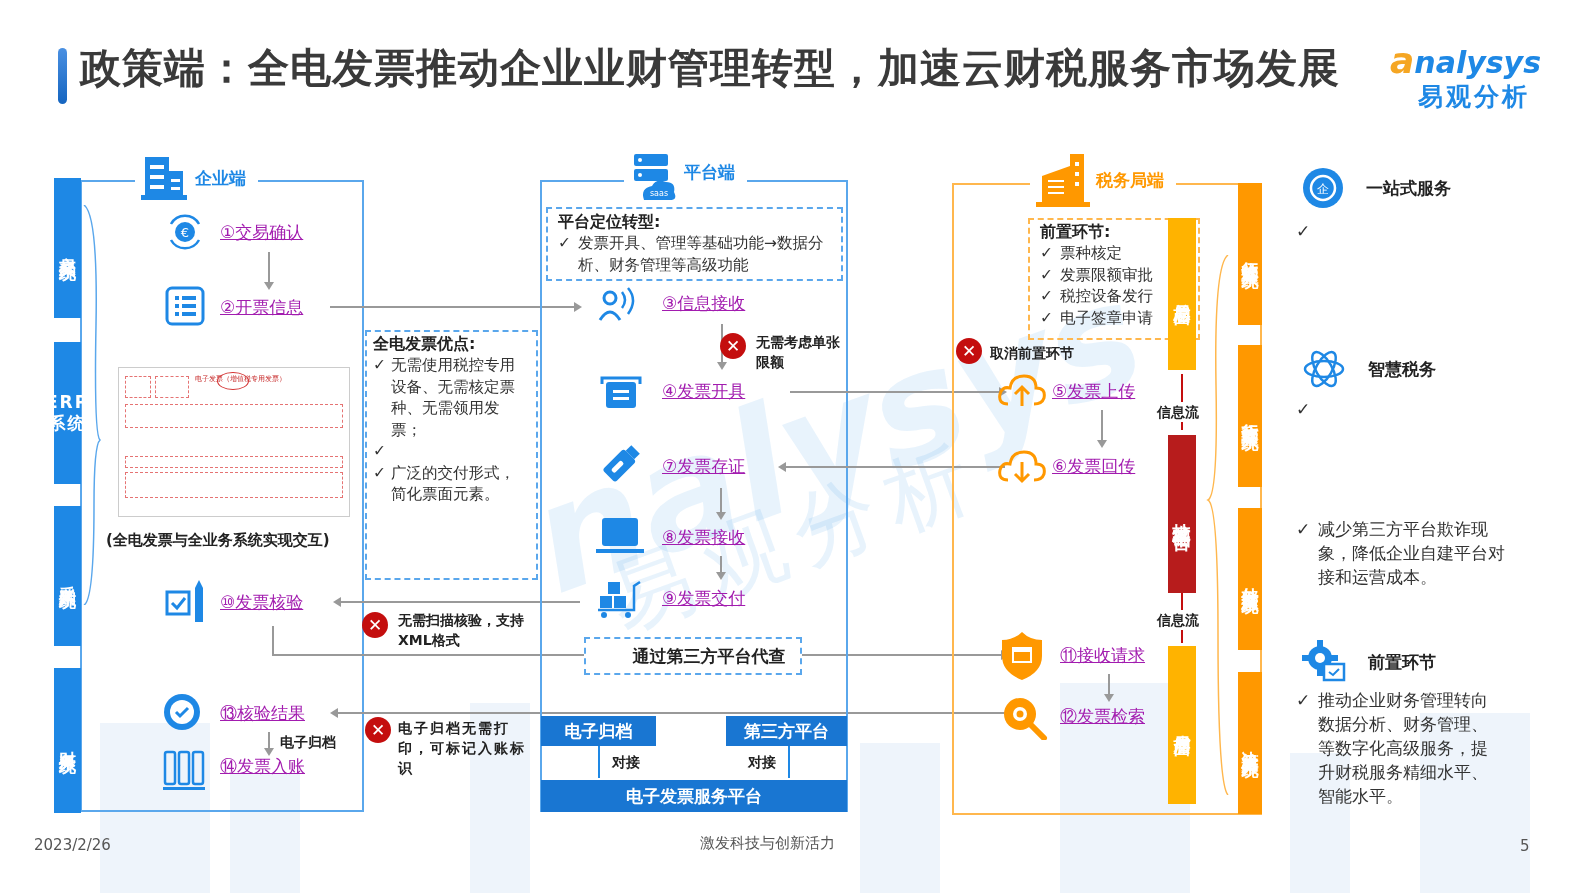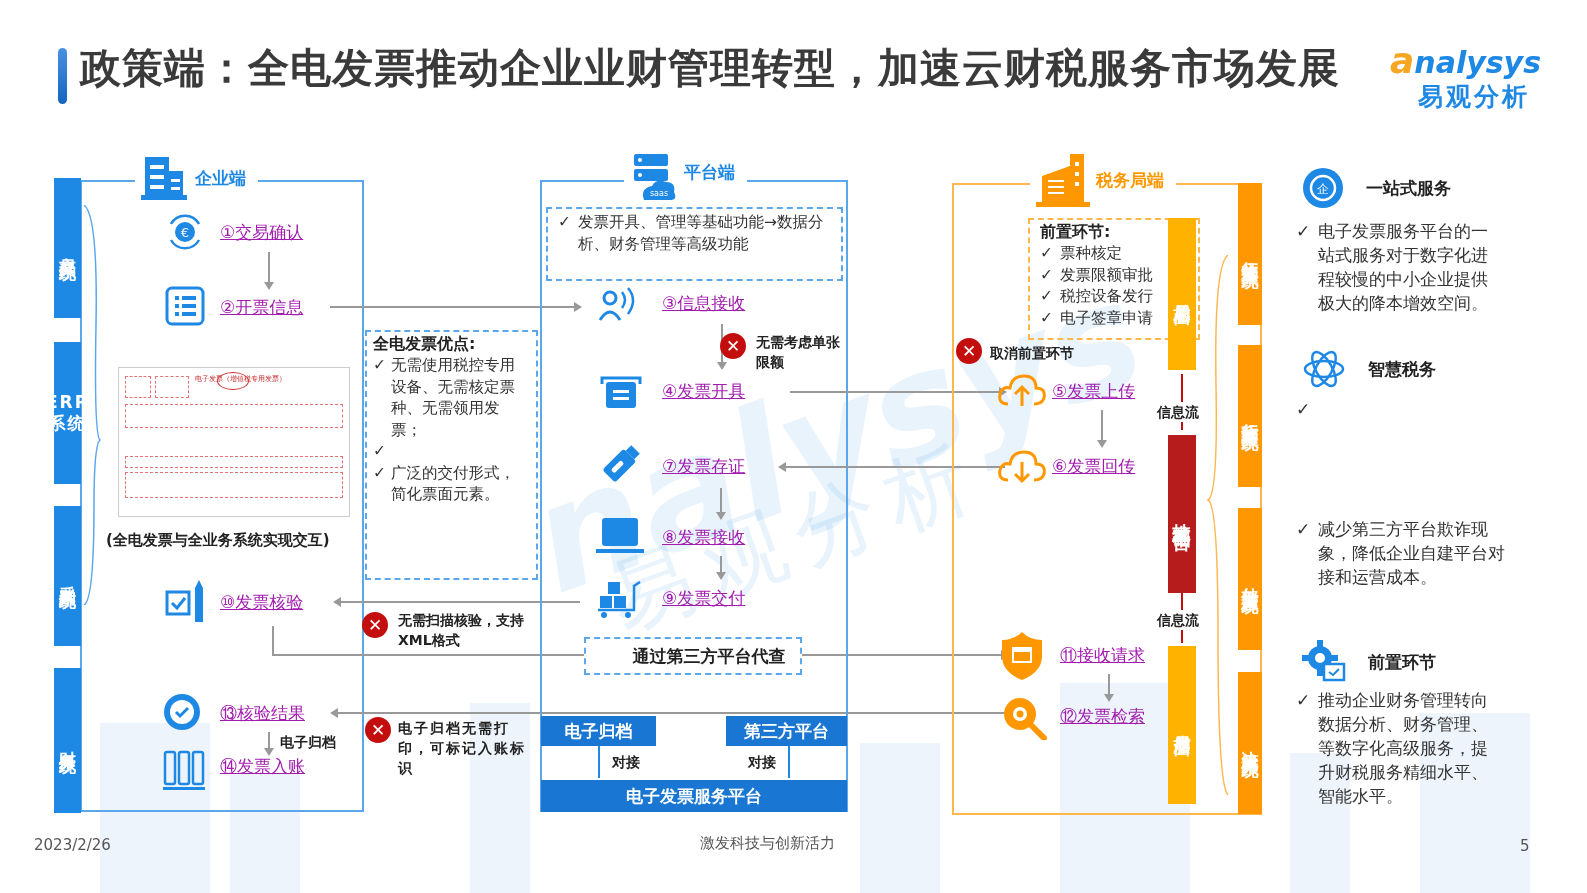--- a/index.html
+++ b/index.html
@@ -180,20 +180,21 @@
       <rect x="4" y="2" width="34" height="12" rx="2" fill="#1e88e5"></rect>
       <rect x="4" y="17" width="34" height="12" rx="2" fill="#1e88e5"></rect>
       <circle cx="10" cy="8" r="2" fill="#fff"></circle>
       <circle cx="10" cy="23" r="2" fill="#fff"></circle>
       <path d="M14 48 Q10 36 22 34 Q26 26 36 30 Q46 30 44 40 Q48 48 40 48 Z" fill="#1e88e5"></path>
       <text x="29" y="44" font-size="8" fill="#fff" text-anchor="middle" font-family="DejaVu Sans">saas</text>
     </svg>
   <span class="sec-title blue" style="margin-bottom:18px;">平台端</span>
 </div>
 <div class="abs dash-box-b" style="left:546px;top:207px;width:297px;height:74px;padding:3px 10px;">
+  <div class="list-head">平台定位转型:</div>
   <div class="list-item" style="display:flex;font-size:15.5px;">
       <span style="width:20px;flex:none;">✓</span>
       <span>发票开具、管理等基础功能→数据分析、财务管理等高级功能</span>
     </div>
 </div>
 
 <svg class="abs" style="left:598px;top:286px;" width="46" height="38">
     <circle cx="12" cy="12" r="6" fill="none" stroke="#1e88e5" stroke-width="3"></circle>
     <path d="M2 34 Q12 18 22 34" fill="none" stroke="#1e88e5" stroke-width="3"></path>
     <path d="M24 6 Q30 14 24 22" stroke="#1e88e5" stroke-width="2.5" fill="none"></path>
@@ -326,21 +327,20 @@
   <div style="display:flex;align-items:center;gap:22px;margin-left:6px;">
     <svg width="42" height="42">
         <circle cx="21" cy="21" r="20" fill="#1e88e5"></circle>
         <circle cx="21" cy="21" r="12" fill="none" stroke="#fff" stroke-width="2.5"></circle>
         <text x="21" y="26" font-size="12" fill="#fff" text-anchor="middle" font-family="DejaVu Sans">企</text>
       </svg>
     <span class="right-title">一站式服务</span>
   </div>
   <div class="right-text" style="display:flex;margin-top:10px;">
       <span style="width:22px;flex:none;">✓</span>
-      <span style="width:180px;">电子发票服务平台的一站式服务对于数字化进程较慢的中小企业提供极大的降本增效空间。</span>
     </div>
 </div>
 <div class="abs" style="left:1296px;top:347px;width:280px;">
   <div style="display:flex;align-items:center;gap:22px;margin-left:6px;">
     <svg width="44" height="44">
         <ellipse cx="22" cy="22" rx="19" ry="8" fill="none" stroke="#1e88e5" stroke-width="2.5"></ellipse>
         <ellipse cx="22" cy="22" rx="19" ry="8" fill="none" stroke="#1e88e5" stroke-width="2.5" transform="rotate(60 22 22)"></ellipse>
         <ellipse cx="22" cy="22" rx="19" ry="8" fill="none" stroke="#1e88e5" stroke-width="2.5" transform="rotate(120 22 22)"></ellipse>
       </svg>
     <span class="right-title">智慧税务</span>

